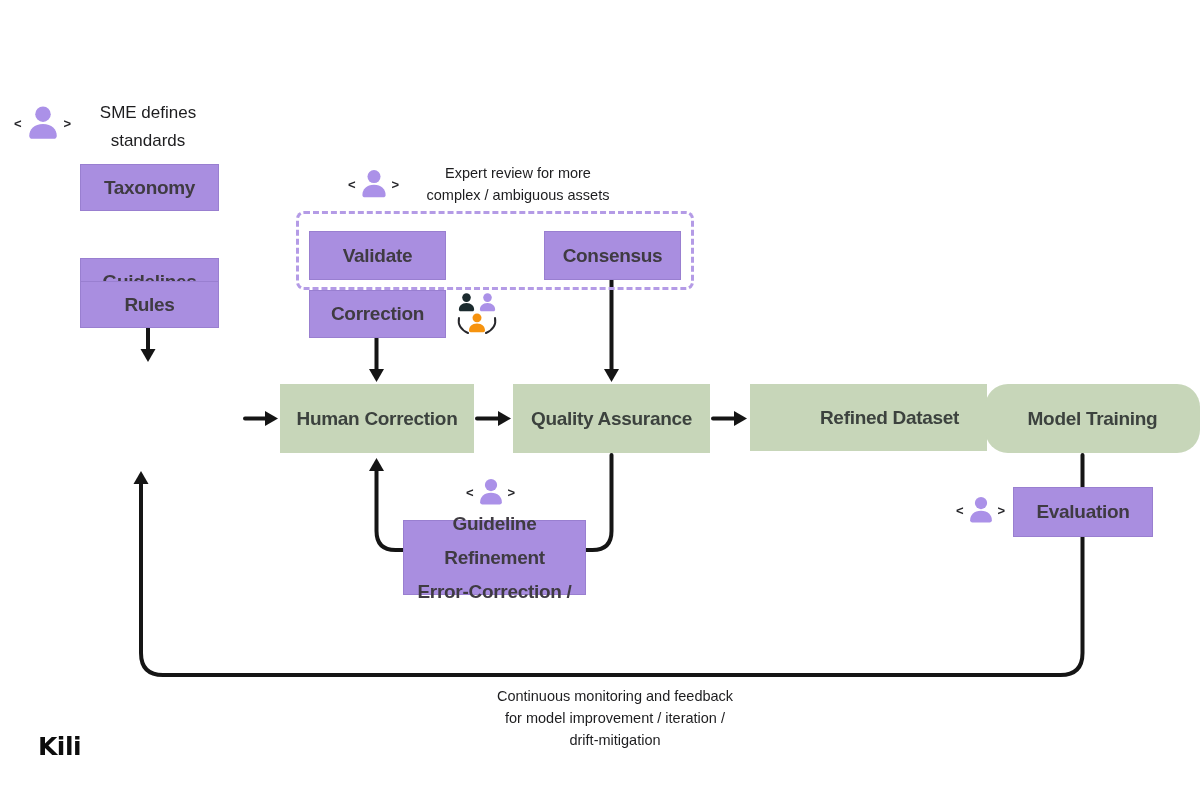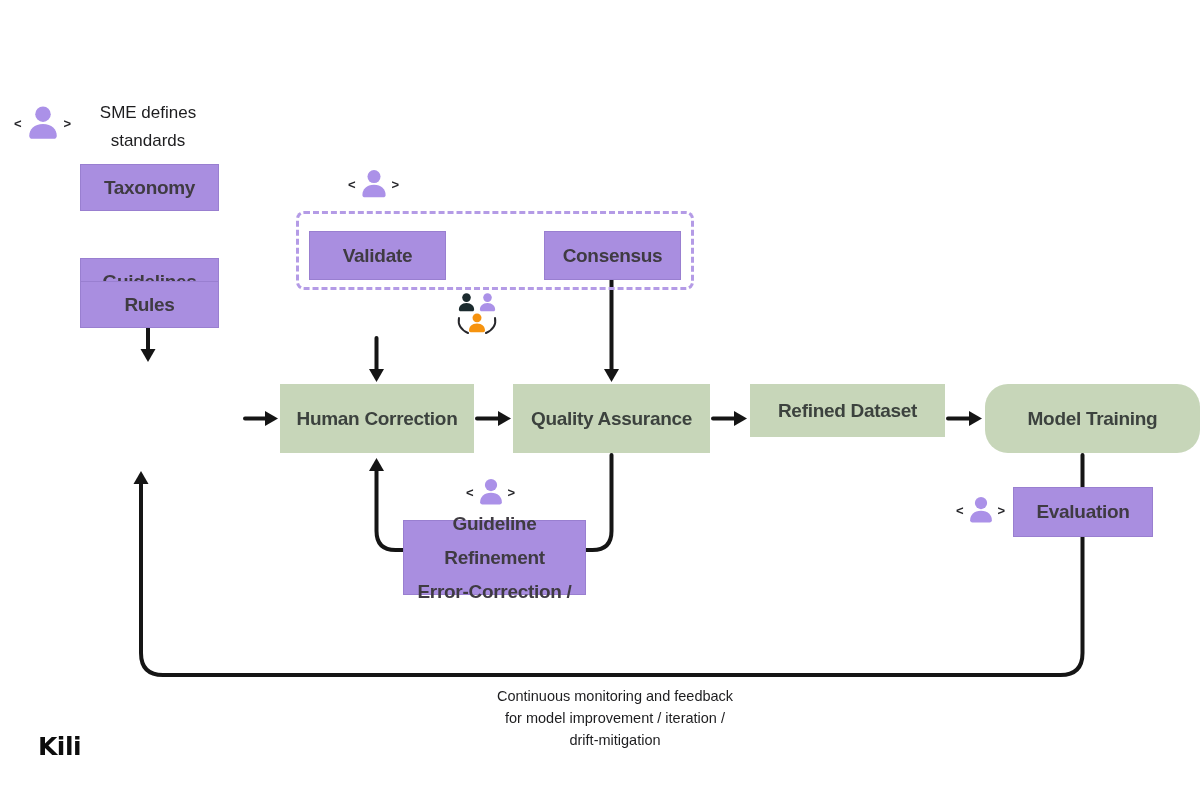--- a/index.html
+++ b/index.html
@@ -98,28 +98,35 @@
 
 
   <div class="person-wrap" style="left:348px;top:168px;">
     <span class="bracket">&lt;</span>
     <svg class="person-svg" width="32" height="32" viewBox="0 0 24 24" fill="#ab91e8">
       <circle cx="12" cy="6.4" r="4.9"></circle>
       <path d="M12 12.6c-5.5 0-8.7 3.4-8.7 7.6 0 1 .8 1.8 1.8 1.8h13.8c1 0 1.8-.8 1.8-1.8 0-4.2-3.2-7.6-8.7-7.6z"></path>
     </svg>
     <span class="bracket">&gt;</span>
   </div>
+  <div class="annot" style="left:400px;top:162px;width:236px;font-size:14.5px;line-height:22px;">
+    <div>Expert review for more</div>
+    <div>complex / ambiguous assets</div>
+  </div>
 
   <div class="dashed-frame" style="left:296px;top:211px;width:392px;height:73px;"></div>
 
   <div class="box purple" style="left:309px;top:231px;width:135px;height:47px;">
     <span>Validate</span>
   </div>
   <div class="box purple" style="left:544px;top:231px;width:135px;height:47px;">
     <span>Consensus</span>
+  </div>
+  <div class="box purple" style="left:309px;top:290px;width:135px;height:46px;">
+    <span>Correction</span>
   </div>
 
   <div class="multi-person" style="left:452px;top:291px;">
     <svg class="mp" style="left:4px;top:1px;" width="21" height="21" viewBox="0 0 24 24" fill="#1b2b2e">
       <circle cx="12" cy="6.4" r="4.9"></circle>
       <path d="M12 12.6c-5.5 0-8.7 3.4-8.7 7.6 0 1 .8 1.8 1.8 1.8h13.8c1 0 1.8-.8 1.8-1.8 0-4.2-3.2-7.6-8.7-7.6z"></path>
     </svg>
     <svg class="mp" style="left:25px;top:1px;" width="21" height="21" viewBox="0 0 24 24" fill="#ab91e8">
       <circle cx="12" cy="6.4" r="4.9"></circle>
       <path d="M12 12.6c-5.5 0-8.7 3.4-8.7 7.6 0 1 .8 1.8 1.8 1.8h13.8c1 0 1.8-.8 1.8-1.8 0-4.2-3.2-7.6-8.7-7.6z"></path>
@@ -133,21 +140,21 @@
       <path d="M43 27 q2 10 -9 15" stroke="#26262a" stroke-width="2" stroke-linecap="round"></path>
     </svg>
   </div>
 
   <div class="box green" style="left:280px;top:384px;width:194px;height:69px;">
     <span>Human Correction</span>
   </div>
   <div class="box green" style="left:513px;top:384px;width:197px;height:69px;">
     <span>Quality Assurance</span>
   </div>
-  <div class="box green" style="left:750px;top:384px;width:195px;height:53px;">
+  <div class="box green" style="left:750px;top:384px;width:195px;height:67px;padding-left:42px;">
     <span>Refined Dataset</span>
   </div>
   <div class="box green" style="left:985px;top:384px;width:215px;height:69px;border-radius:23px;">
     <span>Model Training</span>
   </div>
 
   <div class="person-wrap" style="left:466px;top:477px;">
     <span class="bracket">&lt;</span>
     <svg class="person-svg" width="30" height="30" viewBox="0 0 24 24" fill="#ab91e8">
       <circle cx="12" cy="6.4" r="4.9"></circle>

